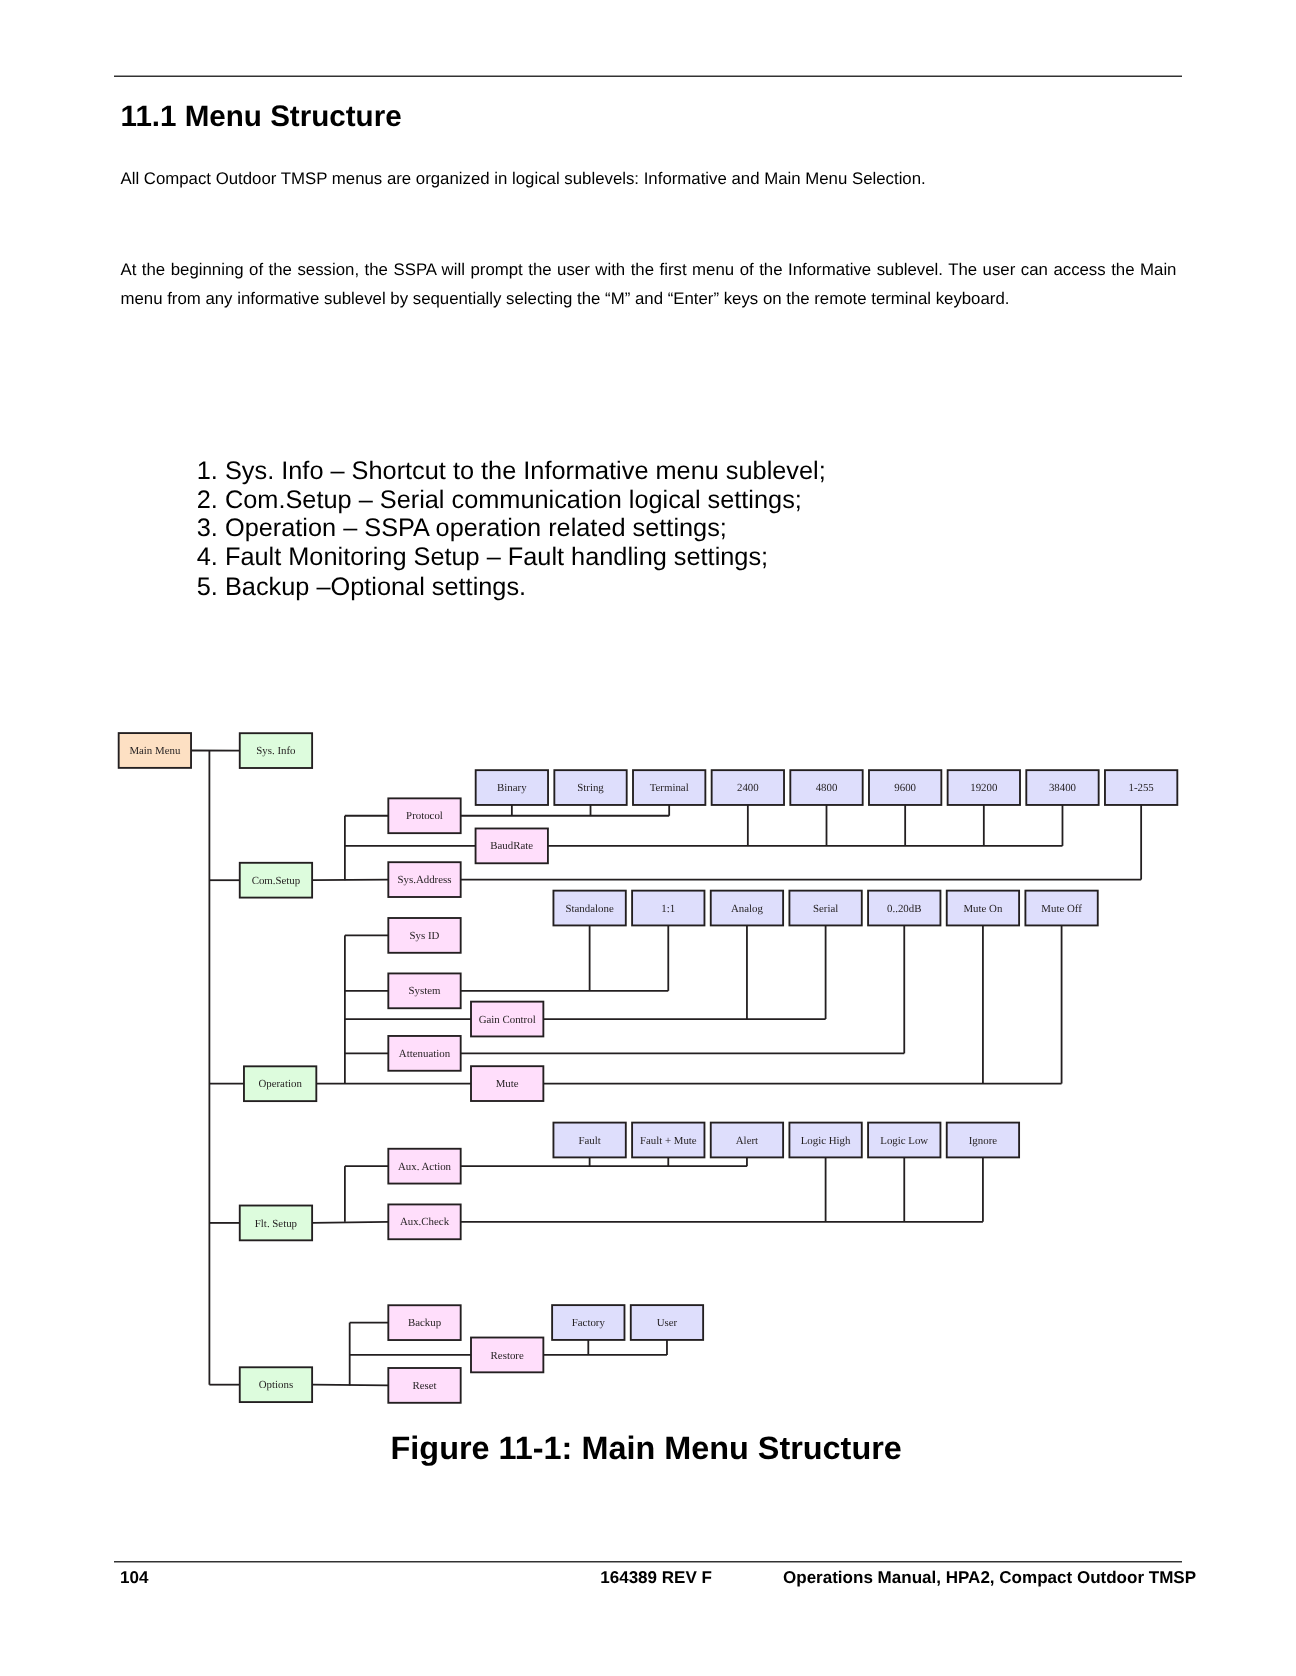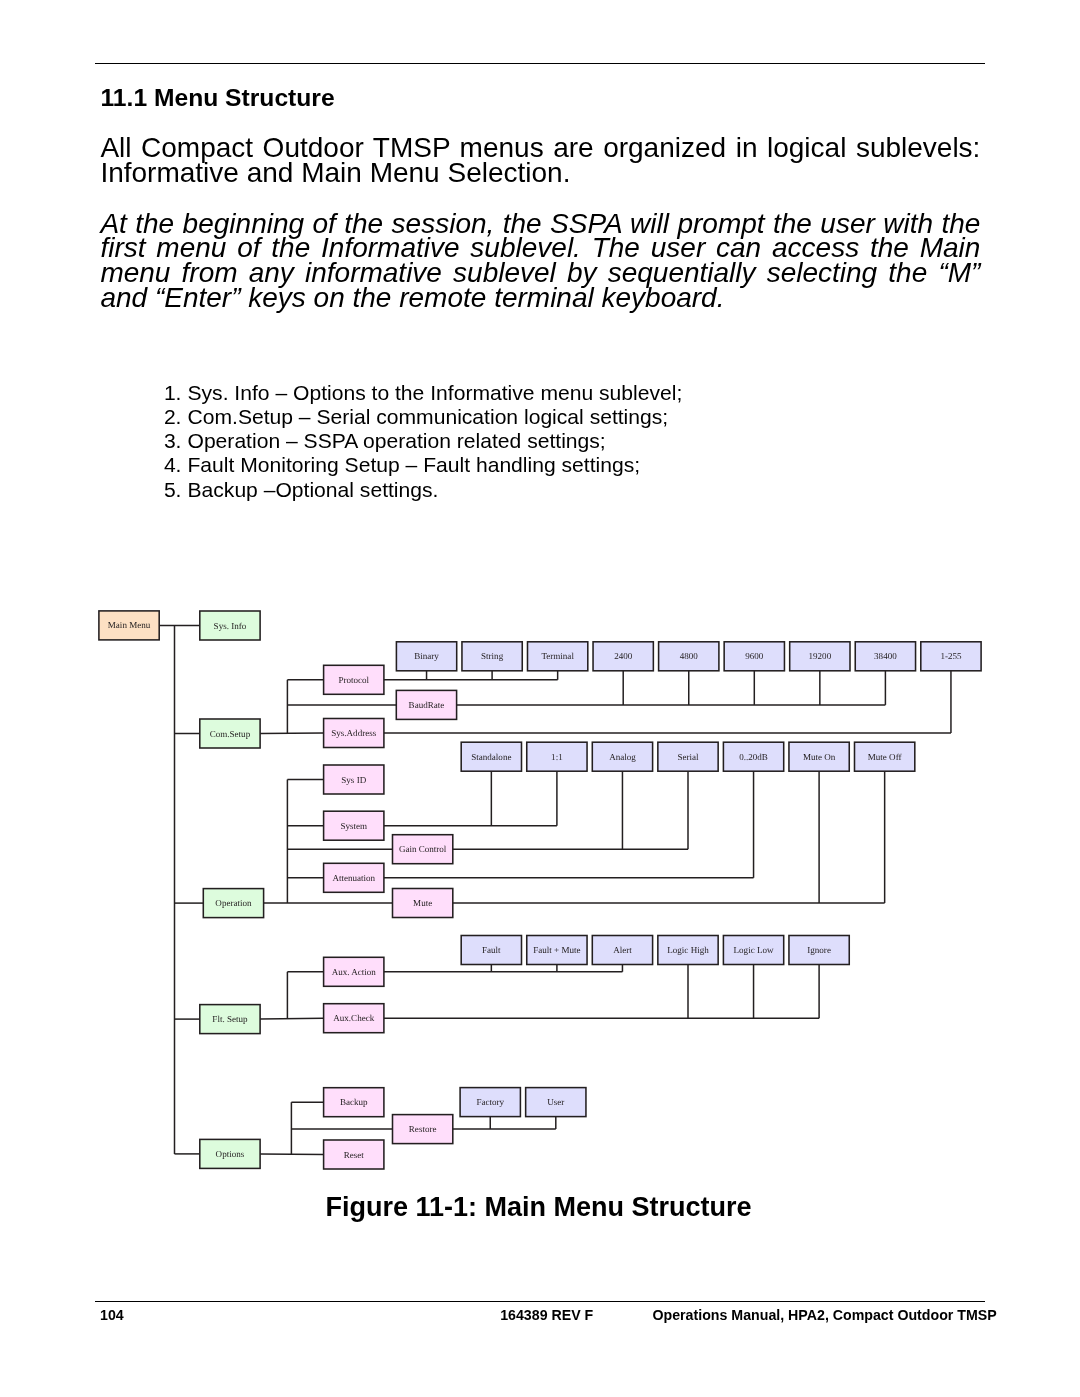--- a/index.html
+++ b/index.html
@@ -10,24 +10,24 @@
   .page{position:absolute;inset:0;width:1080px;height:1046px;will-change:transform;}
 
   .hrule{position:absolute;background:#000;height:1.6px;left:95px;width:890.2px;}
   #top-rule{top:62.7px;}
   #bot-rule{top:1300.8px;}
 
   h1.sec{position:absolute;left:100.5px;top:86.1px;margin:0;
          font-size:24.65px;font-weight:bold;line-height:1;white-space:nowrap;}
   h1.sec::before{content:"";display:block;height:0;}
 
-  .para{position:absolute;left:100.4px;width:880px;font-size:28px;
+  .para{position:absolute;left:100.4px;width:880px;font-size:14px;
         line-height:24.6px;text-align:justify;text-justify:inter-word;hyphens:manual;}
   #p1{top:136.2px;}
-  #p2{top:211.8px;font-style:italic;}
+  #p2{top:211.8px;}
   #p3{top:307.0px;}
 
   #list{position:absolute;left:163.9px;top:380.6px;width:820px;font-size:21.1px;line-height:24.3px;}
   #list .li{display:flex;align-items:baseline;white-space:nowrap;}
   #list .num{flex:none;width:23.6px;text-align:left;}
   #list .txt{flex:1;}
 
   #figcap{position:absolute;left:-1.5px;top:1193.5px;width:1080px;text-align:center;
           font-size:27px;font-weight:bold;line-height:1;}
 
@@ -50,21 +50,21 @@
   <div class="hrule" id="top-rule"></div>
 
   <h1 class="sec">11.1 Menu Structure</h1>
 
   <div class="para" id="p1">All Compact Outdoor TMSP menus are organized in logical sublevels: Informative and Main Menu Selection.</div>
   <div class="para" id="p2">At the beginning of the session, the SSPA will prompt the user with the first menu of the Infor­mative sublevel. The user can access the Main menu from any informative sublevel by se­quentially selecting the “M” and “Enter” keys on the remote terminal keyboard.</div>
 
   <div id="list">
       <div class="li">
         <span class="num">1.</span>
-        <span class="txt">Sys. Info – Options to the Informative menu sublevel;</span>
+        <span class="txt">Sys. Info – Shortcut to the Informative menu sublevel;</span>
       </div>
       <div class="li">
         <span class="num">2.</span>
         <span class="txt">Com.Setup – Serial communication logical settings;</span>
       </div>
       <div class="li">
         <span class="num">3.</span>
         <span class="txt">Operation – SSPA operation related settings;</span>
       </div>
       <div class="li">

